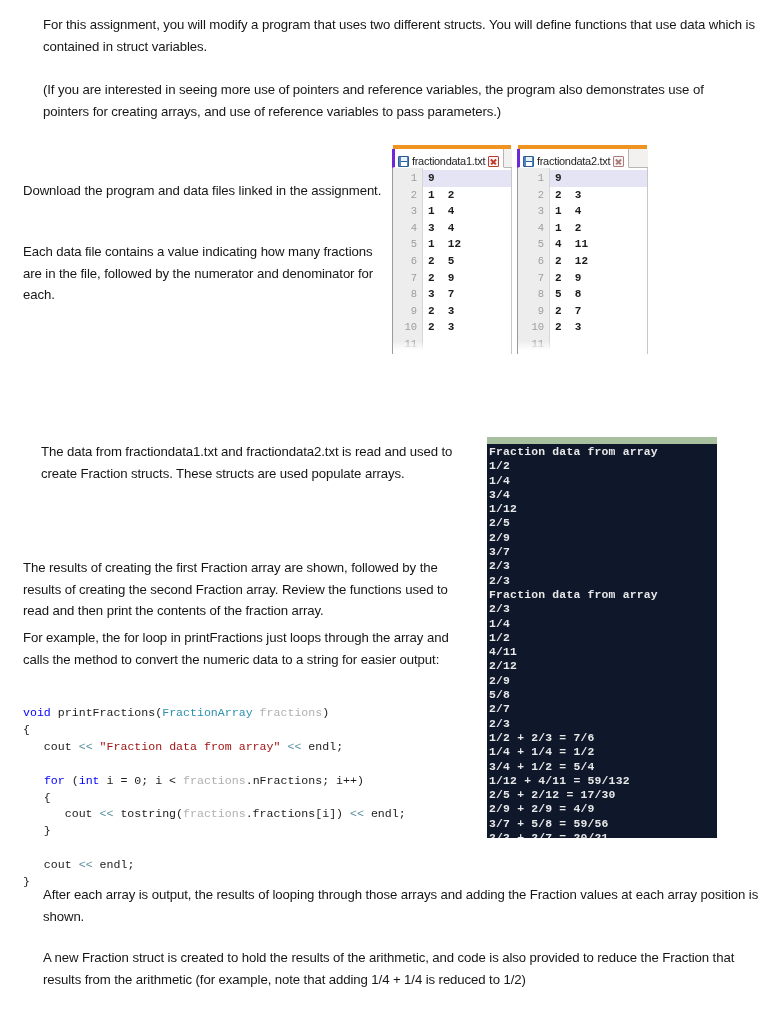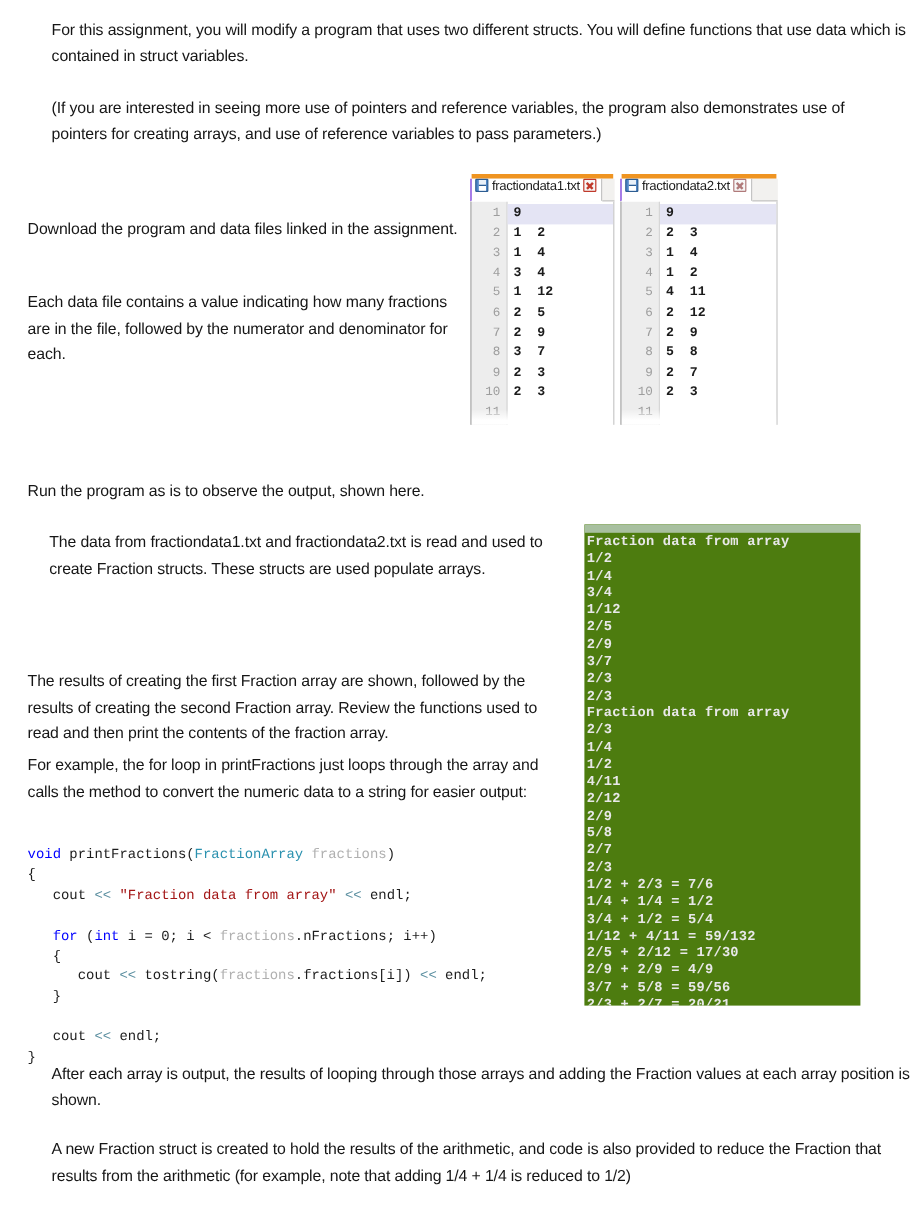--- a/index.html
+++ b/index.html
@@ -46,25 +46,25 @@
     margin: 0 1px 0 1px;
   }
   .tabrow {
     display: flex;
     align-items: stretch;
     background: #f2f1ef;
     height: 19px;
   }
   .tab {
     display: flex;
-    align-items: flex-start;
+    align-items: flex-end;
     gap: 3px;
     padding: 0 4px 0 3px;
     background: #ffffff;
-    border-left: 1px solid #6d28d9;
+    border-left: 3px solid #6d28d9;
     border-right: 1px solid #b6b6b6;
     border-bottom: 1px solid #ffffff;
     box-sizing: border-box;
     height: 19px;
   }
   .tab-label {
     font-family: "Liberation Sans", sans-serif;
     font-size: 11px;
     color: #1e1e1e;
     white-space: nowrap;
@@ -177,21 +177,21 @@
     position: absolute;
     left: 0; right: 0; bottom: 0;
     height: 13px;
     background: linear-gradient(to bottom, rgba(255,255,255,0) 0%, #ffffff 72%);
     pointer-events: none;
   }
 
   
   .console {
     position: absolute;
-    background: #4d7c0f;
+    background: #0f172a;
     overflow: hidden;
   }
   .console-titlebar {
     height: 7px;
     background: #a8c0a0;
   }
   .console-inner {
     padding: 1px 0 0 2px;
   }
   .console-line {
@@ -228,21 +228,20 @@
 <div class="page">
 
   <div class="para full" style="left:23px; top:14px; width:731px;">For this assignment, you will modify a program that uses two different structs.  You will define functions that use data which is contained in struct variables.</div>
 
   <div class="para full" style="left:23px; top:79px; width:710px;"> (If you are interested in seeing more use of pointers and reference variables, the program also demonstrates use of pointers for creating arrays, and use of reference variables to pass parameters.)</div>
 
   <div class="para narrow" style="left:23px; top:180px; width:360px;">Download the program and data files linked in the assignment.</div>
 
   <div class="para narrow" style="left:23px; top:241px; width:352px;">Each data file contains a value indicating how many fractions are in the file, followed by the numerator and denominator for each.</div>
 
-  <div class="para mid" style="left:23px; top:398px; width:452px;">Run the program as is to observe the output, shown here.</div>
 
   <div class="para mid" style="left:41px; top:441px; width:430px;">The data from fractiondata1.txt and fractiondata2.txt is read and used to create Fraction structs. These structs are used populate arrays.</div>
 
   <div class="para mid" style="left:23px; top:557px; width:430px;">The results of creating the first Fraction array are shown, followed by the results of creating the second Fraction array. Review the functions used to read and then print the contents of the fraction array.</div>
 
   <div class="para mid" style="left:23px; top:627px; width:432px;">For example, the for loop in printFractions just loops through the array and calls the method to convert the numeric data to a string for easier output:</div>
 
   <div class="para full" style="left:23px; top:884px; width:724px;">After each array is output, the results of looping through those arrays and adding the Fraction values at each array position is shown.</div>
 
   <div class="para full" style="left:23px; top:947px; width:728px;">A new Fraction struct is created to hold the results of the arithmetic, and code is also provided to reduce the Fraction that results from the arithmetic (for example, note that adding 1/4 + 1/4 is reduced to 1/2)</div>

